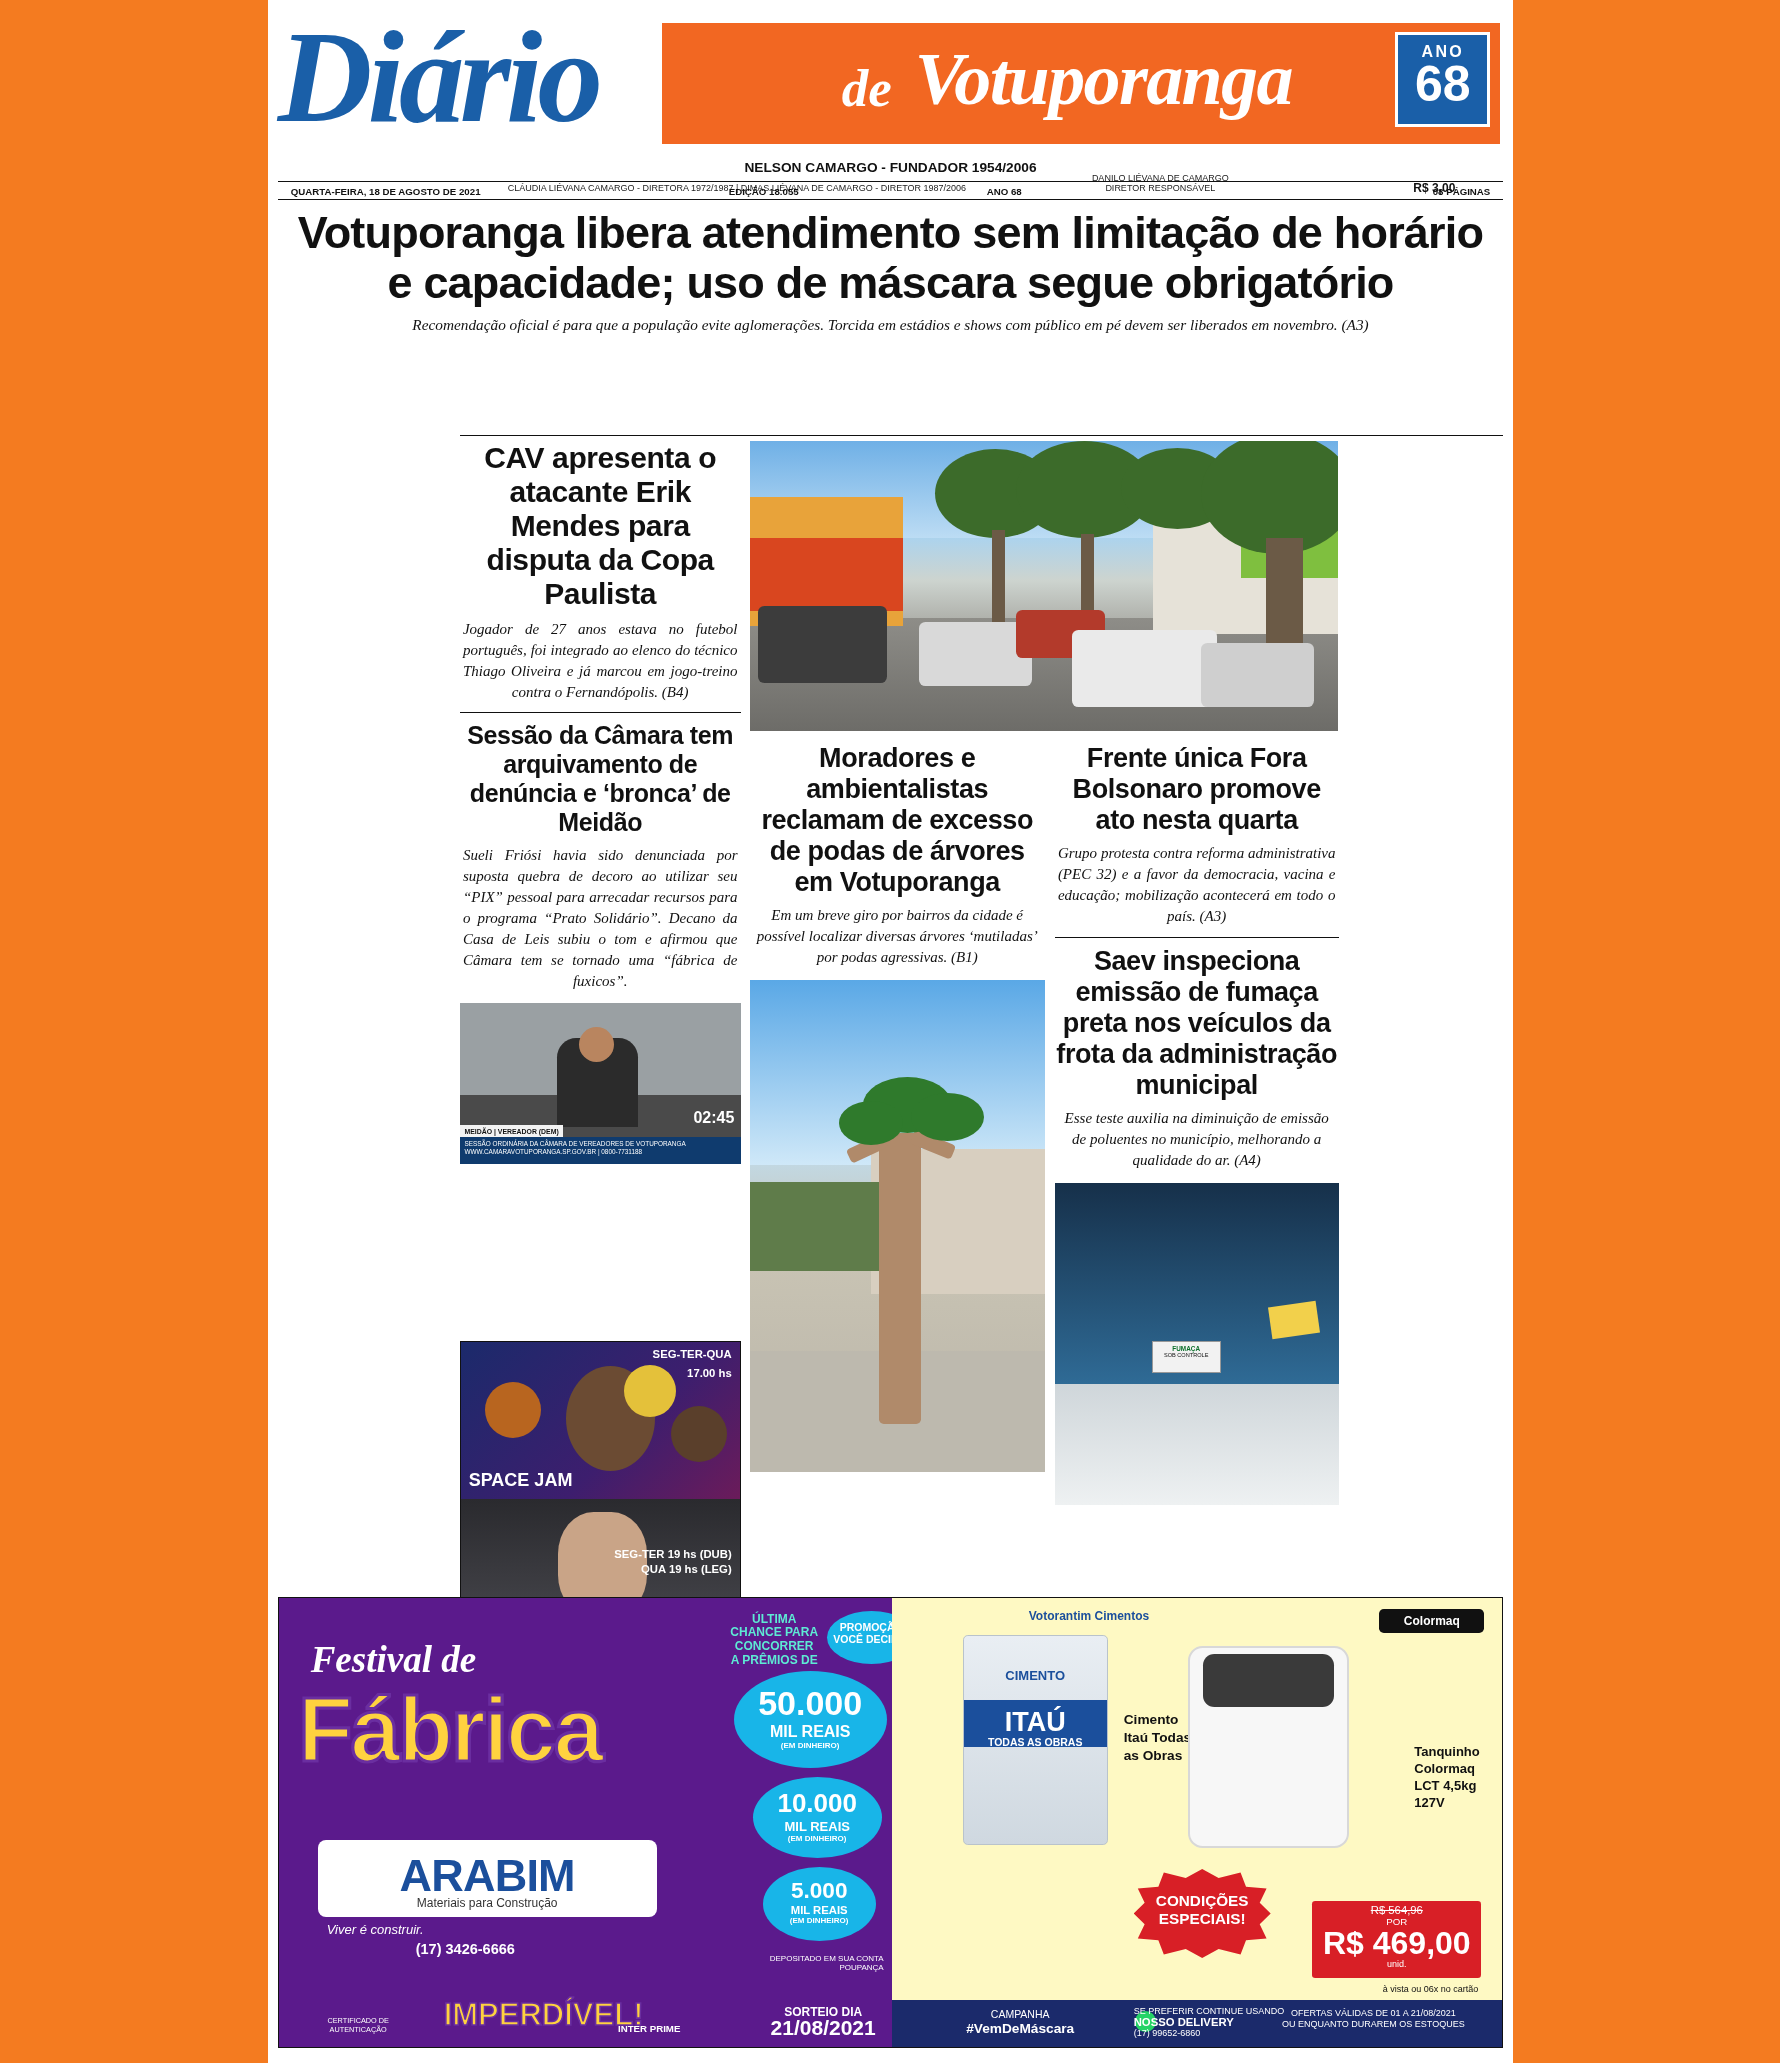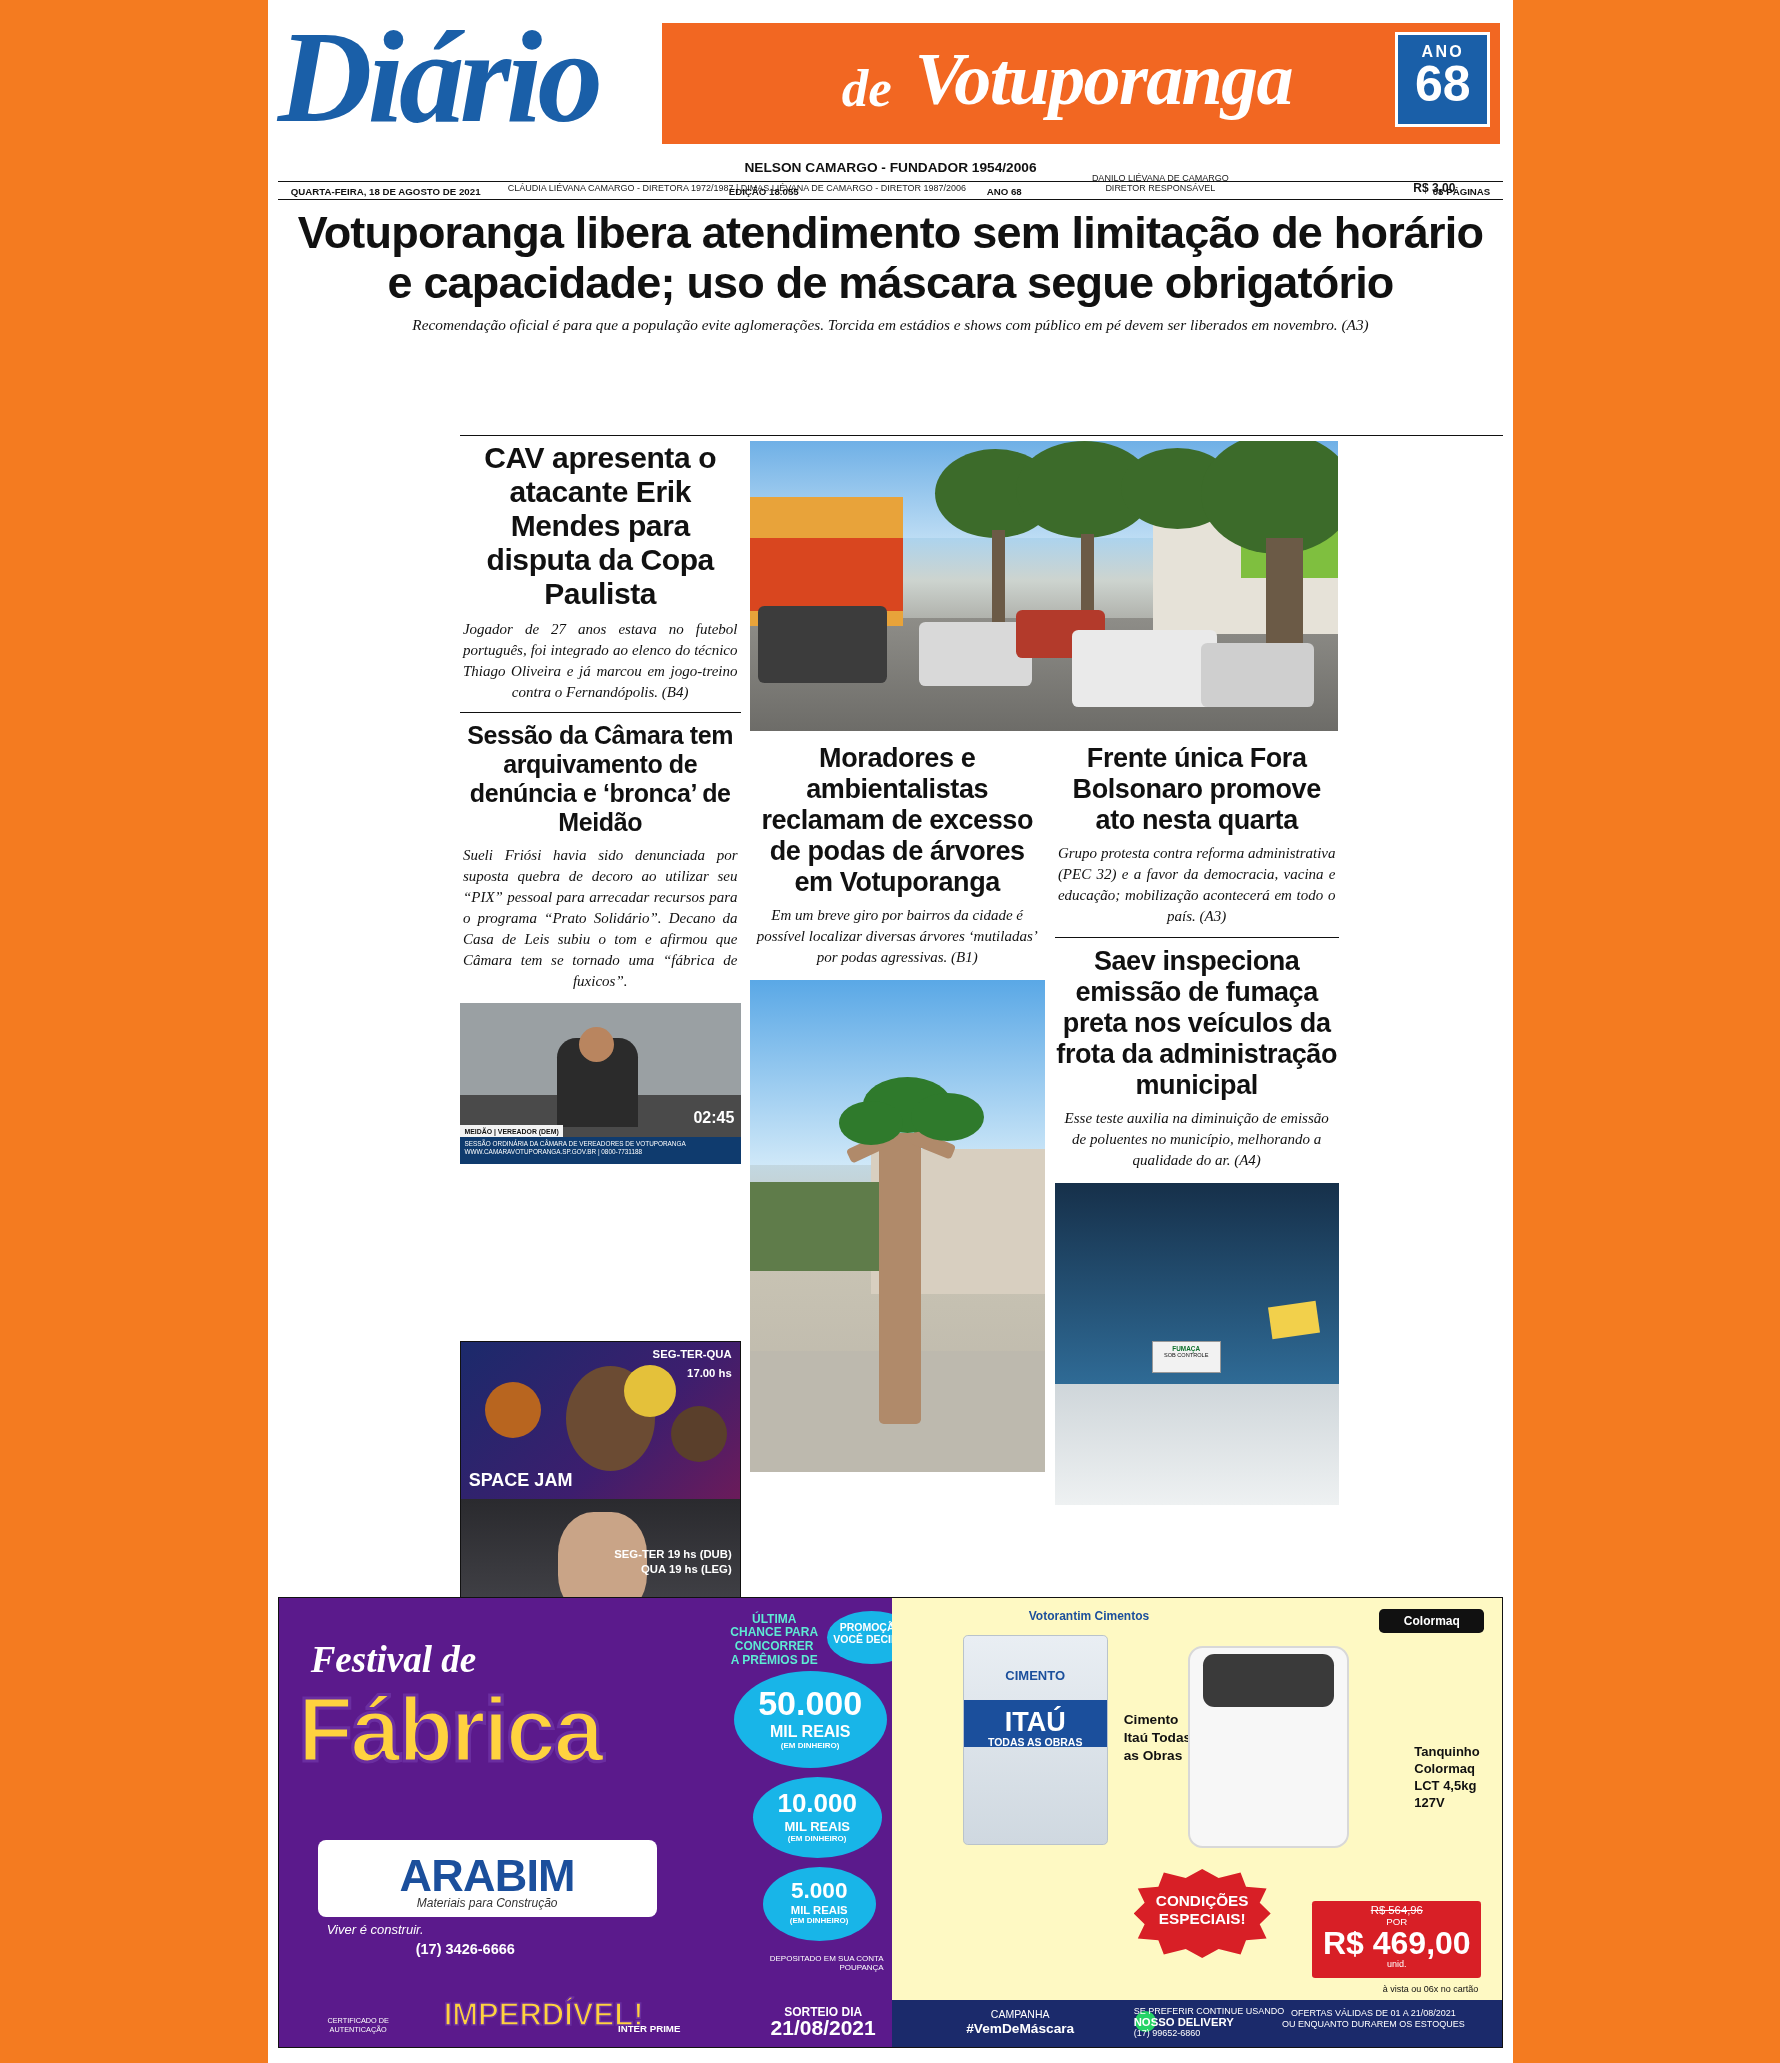--- a/index.html
+++ b/index.html
@@ -258,21 +258,21 @@
   .arabim-box{
     position:absolute; left:39px; top:242px; width:339px; height:77px;
     background:#ffffff; border-radius:8px;
   }
   .arabim{
     position:absolute; left:0; right:0; top:9.7px; text-align:center;
     font-size:45px; font-weight:bold; color:#1b4f9c; letter-spacing:-0.8px;
   }
   .arabim-sub{
     position:absolute; left:0; right:0; top:56px; text-align:center;
-    font-size:12px; color:#333;font-style:italic;
+    font-size:12px; color:#333;
   }
   .arabim-sub2{
     position:absolute; left:48px; top:324px; color:#fff; font-size:13px; font-style:italic;
   }
   .arabim-phone{ position:absolute; left:137px; top:343px; color:#fff; font-size:14.5px; font-weight:bold; }
   .imperdivel{
     position:absolute; left:165px; bottom:14.5px; color:#ffd23f; font-size:31px; font-weight:bold;
     -webkit-text-stroke:1.6px #6a2ea0;
   }
   .ult-chance{

